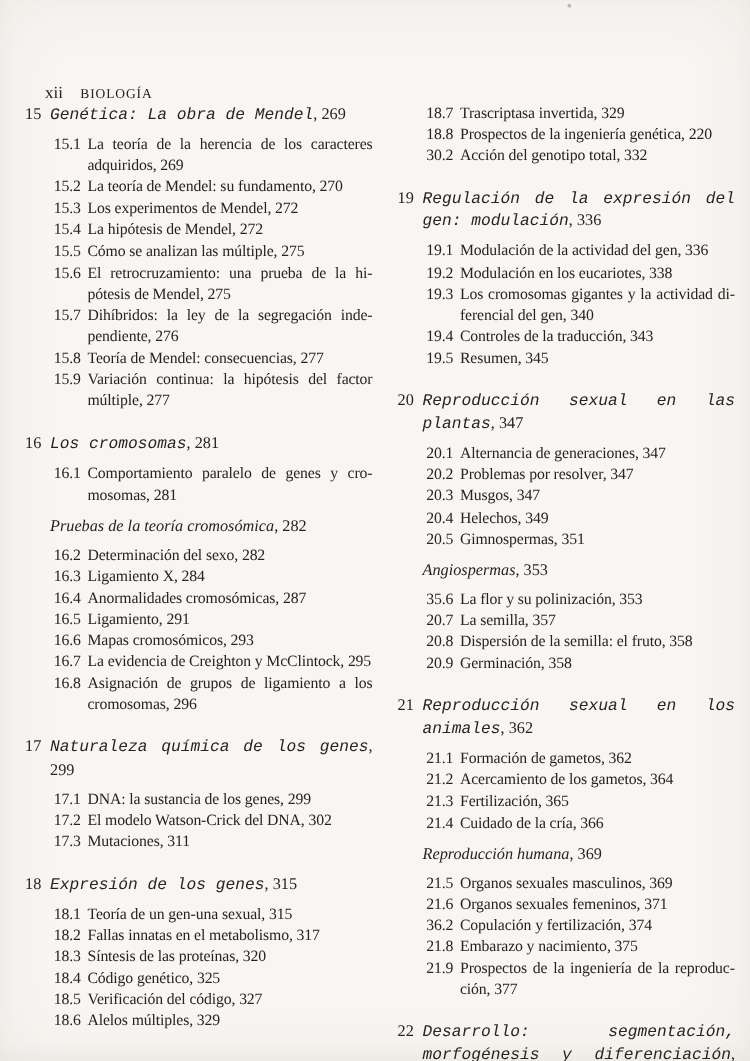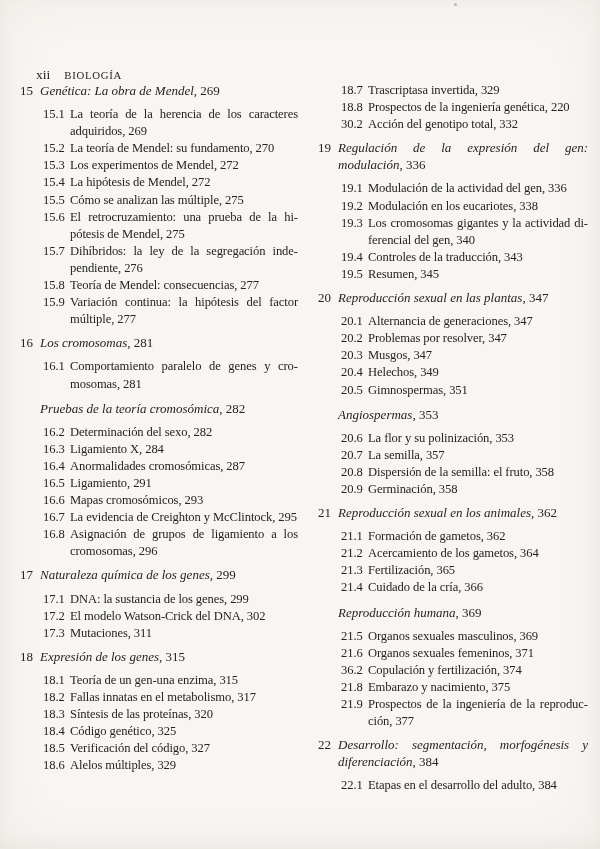--- a/index.html
+++ b/index.html
@@ -29,25 +29,25 @@
     position: absolute; top: 82px; left: 20px;
     display: flex; gap: 20px;
   }
   .toc-col { width: 278px; }
   .toc-col.right { width: 270px; }
 
   .toc-chapter {
     font-size: 13px; line-height: 17.1px;
     padding-left: 20px; text-indent: -20px;
     text-align: justify;
-    margin-top: 6px; margin-bottom: 7px;
+    margin-top: 16px; margin-bottom: 7px;
   }
   .toc-col > :first-child { margin-top: 0; }
   .toc-chapter .num { display: inline-block; width: 20px; text-indent: 0; font-style: normal; }
-  .toc-chapter .ttl { font-style: italic; }
+  .toc-chapter .ttl { font-style: italic; font-family: Liberation Mono, monospace; }
   .toc-chapter .pg { font-style: normal; }
 
   .toc-entry {
     font-size: 12.6px; line-height: 17.1px; letter-spacing: -0.1px;
     padding-left: 50px; text-indent: -27px;
     text-align: justify;
   }
   .toc-entry .enum { display: inline-block; width: 27px; text-indent: 0; }
   .toc-entry .pg { white-space: nowrap; }
 
@@ -92,21 +92,21 @@
         <div class="toc-entry"><span class="enum">16.4</span><span class="etext">Anormalidades cromosómicas</span><span class="pg">, 287</span></div>
         <div class="toc-entry"><span class="enum">16.5</span><span class="etext">Ligamiento</span><span class="pg">, 291</span></div>
         <div class="toc-entry"><span class="enum">16.6</span><span class="etext">Mapas cromosómicos</span><span class="pg">, 293</span></div>
         <div class="toc-entry"><span class="enum">16.7</span><span class="etext">La evidencia de Creighton y McClintock</span><span class="pg">, 295</span></div>
         <div class="toc-entry"><span class="enum">16.8</span><span class="etext">Asignación de grupos de ligamiento a los cromosomas</span><span class="pg">, 296</span></div>
         <div class="toc-chapter"><span class="num">17</span><span class="ttl">Naturaleza química de los genes</span><span class="pg">, 299</span></div>
         <div class="toc-entry"><span class="enum">17.1</span><span class="etext">DNA: la sustancia de los genes</span><span class="pg">, 299</span></div>
         <div class="toc-entry"><span class="enum">17.2</span><span class="etext">El modelo Watson-Crick del DNA</span><span class="pg">, 302</span></div>
         <div class="toc-entry"><span class="enum">17.3</span><span class="etext">Mutaciones</span><span class="pg">, 311</span></div>
         <div class="toc-chapter"><span class="num">18</span><span class="ttl">Expresión de los genes</span><span class="pg">, 315</span></div>
-        <div class="toc-entry"><span class="enum">18.1</span><span class="etext">Teoría de un gen-una enzima</span><span class="pg">, 315</span></div>
+        <div class="toc-entry"><span class="enum">18.1</span><span class="etext">Teoría de un gen-una sexual</span><span class="pg">, 315</span></div>
         <div class="toc-entry"><span class="enum">18.2</span><span class="etext">Fallas innatas en el metabolismo</span><span class="pg">, 317</span></div>
         <div class="toc-entry"><span class="enum">18.3</span><span class="etext">Síntesis de las proteínas</span><span class="pg">, 320</span></div>
         <div class="toc-entry"><span class="enum">18.4</span><span class="etext">Código genético</span><span class="pg">, 325</span></div>
         <div class="toc-entry"><span class="enum">18.5</span><span class="etext">Verificación del código</span><span class="pg">, 327</span></div>
         <div class="toc-entry"><span class="enum">18.6</span><span class="etext">Alelos múltiples</span><span class="pg">, 329</span></div>
       </div>
       <div class="toc-col right">
         <div class="toc-entry"><span class="enum">18.7</span><span class="etext">Trascriptasa invertida</span><span class="pg">, 329</span></div>
         <div class="toc-entry"><span class="enum">18.8</span><span class="etext">Prospectos de la ingeniería genética</span><span class="pg">, 220</span></div>
         <div class="toc-entry"><span class="enum">30.2</span><span class="etext">Acción del genotipo total</span><span class="pg">, 332</span></div>
@@ -116,21 +116,21 @@
         <div class="toc-entry"><span class="enum">19.3</span><span class="etext">Los cromosomas gigantes y la actividad di­ferencial del gen</span><span class="pg">, 340</span></div>
         <div class="toc-entry"><span class="enum">19.4</span><span class="etext">Controles de la traducción</span><span class="pg">, 343</span></div>
         <div class="toc-entry"><span class="enum">19.5</span><span class="etext">Resumen</span><span class="pg">, 345</span></div>
         <div class="toc-chapter"><span class="num">20</span><span class="ttl">Reproducción sexual en las plantas</span><span class="pg">, 347</span></div>
         <div class="toc-entry"><span class="enum">20.1</span><span class="etext">Alternancia de generaciones</span><span class="pg">, 347</span></div>
         <div class="toc-entry"><span class="enum">20.2</span><span class="etext">Problemas por resolver</span><span class="pg">, 347</span></div>
         <div class="toc-entry"><span class="enum">20.3</span><span class="etext">Musgos</span><span class="pg">, 347</span></div>
         <div class="toc-entry"><span class="enum">20.4</span><span class="etext">Helechos</span><span class="pg">, 349</span></div>
         <div class="toc-entry"><span class="enum">20.5</span><span class="etext">Gimnospermas</span><span class="pg">, 351</span></div>
         <div class="toc-subheading"><span class="ttl">Angiospermas</span><span class="pg">, 353</span></div>
-        <div class="toc-entry"><span class="enum">20.6</span><span class="etext">La flor y su polinización</span><span class="pg">, 353</span></div>
+        <div class="toc-entry"><span class="enum">35.6</span><span class="etext">La flor y su polinización</span><span class="pg">, 353</span></div>
         <div class="toc-entry"><span class="enum">20.7</span><span class="etext">La semilla</span><span class="pg">, 357</span></div>
         <div class="toc-entry"><span class="enum">20.8</span><span class="etext">Dispersión de la semilla: el fruto</span><span class="pg">, 358</span></div>
         <div class="toc-entry"><span class="enum">20.9</span><span class="etext">Germinación</span><span class="pg">, 358</span></div>
         <div class="toc-chapter"><span class="num">21</span><span class="ttl">Reproducción sexual en los animales</span><span class="pg">, 362</span></div>
         <div class="toc-entry"><span class="enum">21.1</span><span class="etext">Formación de gametos</span><span class="pg">, 362</span></div>
         <div class="toc-entry"><span class="enum">21.2</span><span class="etext">Acercamiento de los gametos</span><span class="pg">, 364</span></div>
         <div class="toc-entry"><span class="enum">21.3</span><span class="etext">Fertilización</span><span class="pg">, 365</span></div>
         <div class="toc-entry"><span class="enum">21.4</span><span class="etext">Cuidado de la cría</span><span class="pg">, 366</span></div>
         <div class="toc-subheading"><span class="ttl">Reproducción humana</span><span class="pg">, 369</span></div>
         <div class="toc-entry"><span class="enum">21.5</span><span class="etext">Organos sexuales masculinos</span><span class="pg">, 369</span></div>

